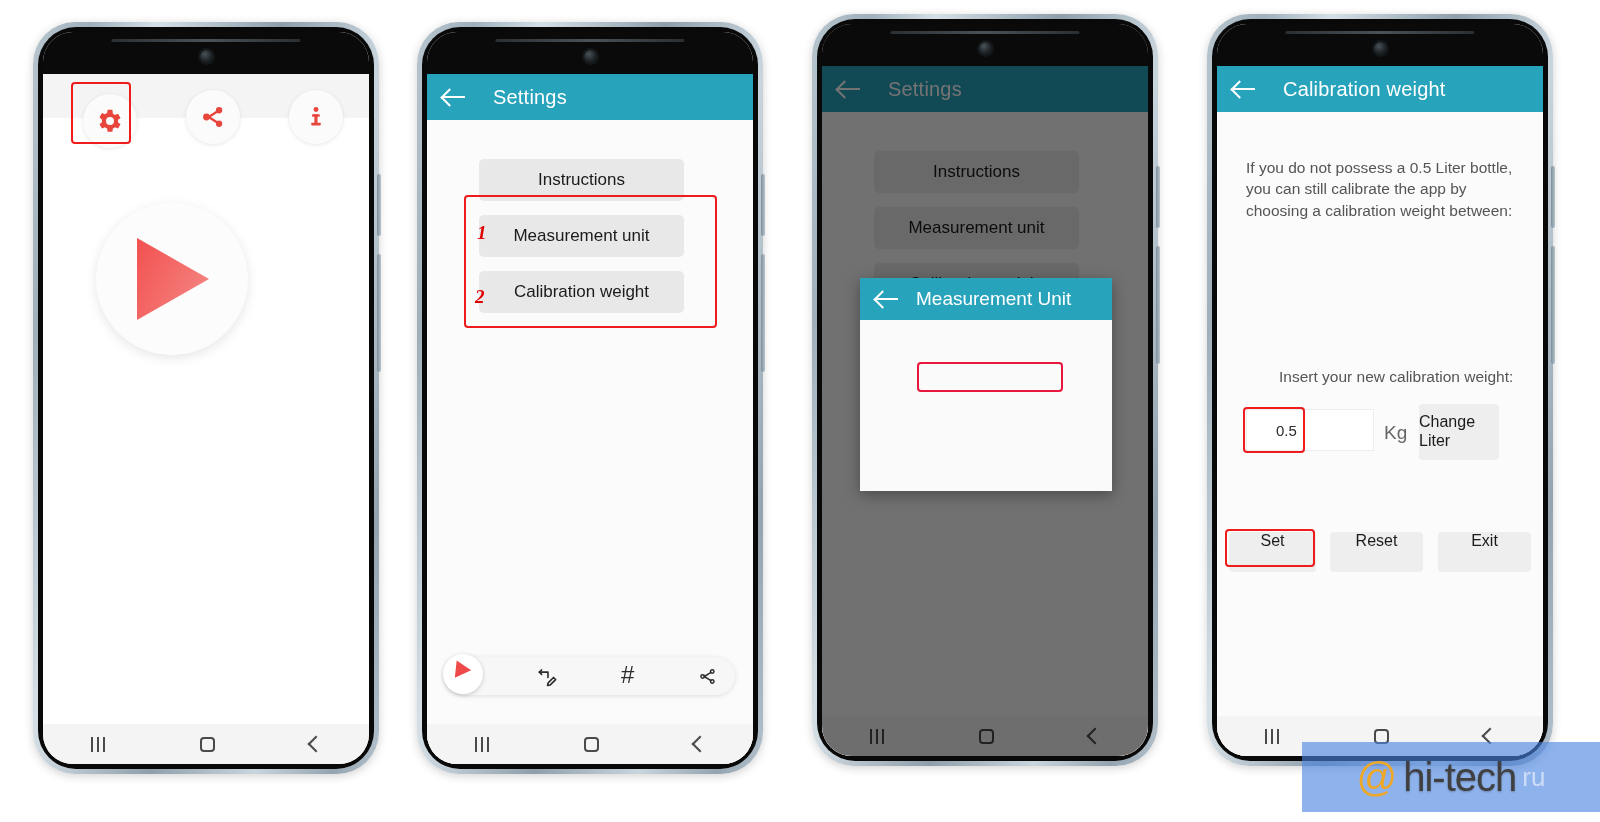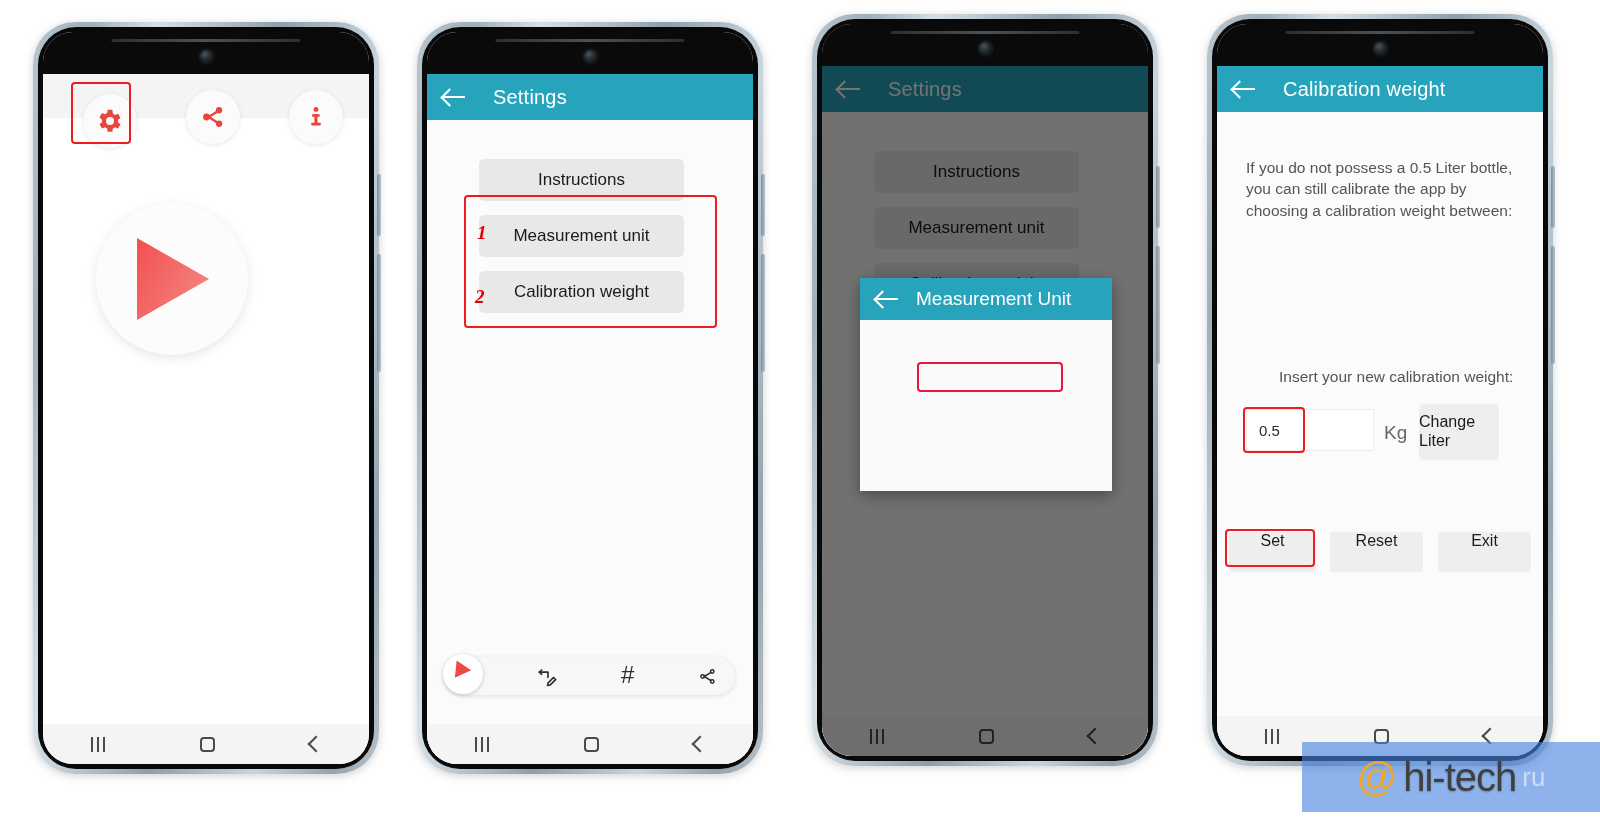--- a/index.html
+++ b/index.html
@@ -132,21 +132,21 @@
   .radio.checked::after {
     content:""; width: 9px; height: 9px; border-radius:50%; background:#d81b60;
   }
   .radio-label { font-size: 16px; color:#4c4c4c; }
 
   
   .calib-body { position:absolute; top:88px; left:0; right:0; bottom:0; background:#fbfbfb; }
   .calib-p { position:absolute; color:#555; font-size:15.5px; line-height:1.38; }
   .txt-field {
     position:absolute; background:#ffffff; border:1px solid #ededed;
-    display:flex; align-items:center; padding-left:12px;
+    display:flex; align-items:center; padding-left:29px;
     font-size:15px; color:#2b2b2b;
   }
   .grey-btn {
     position:absolute; background:#eeeeee; color:#1b1b1b;
     display:flex; align-items:flex-start; justify-content:center;
     text-align:center; border-radius:4px; font-size:16px; line-height:1.18;
   }
 
   
   .hl { position:absolute; border:2px solid #ee1c1c; border-radius:4px; z-index: 20; }

